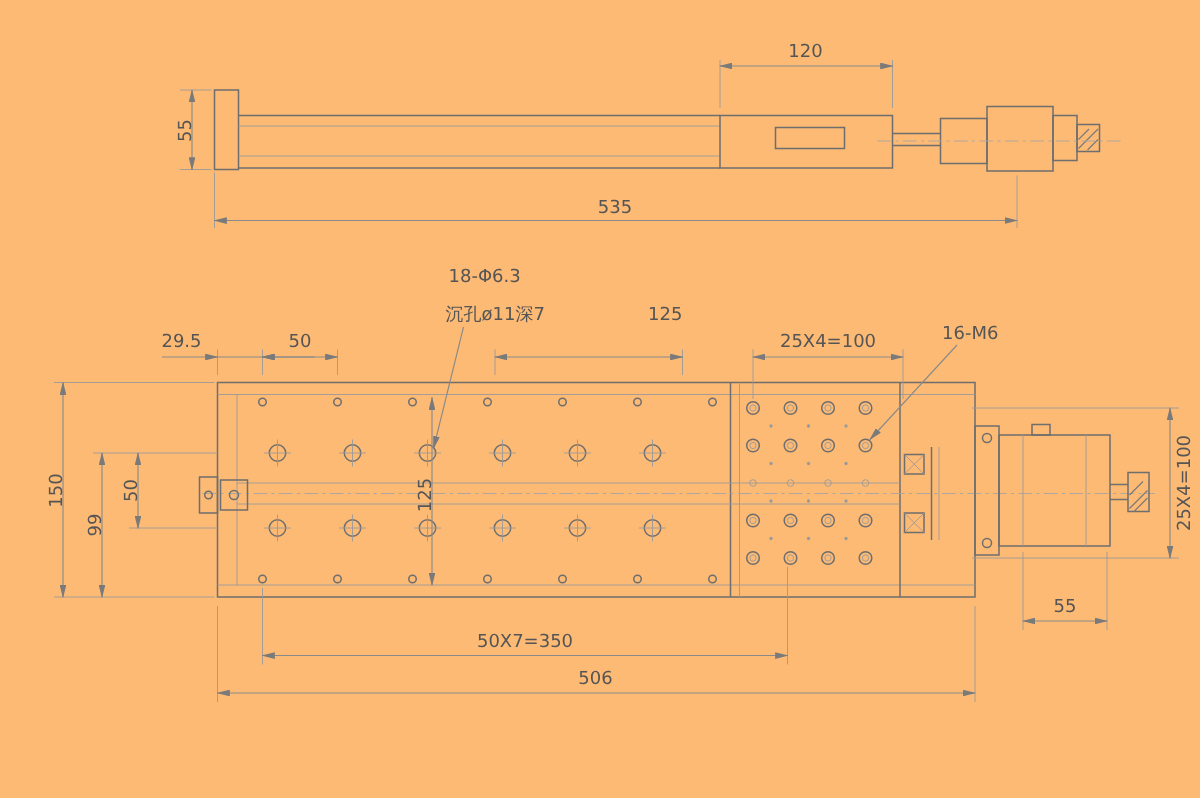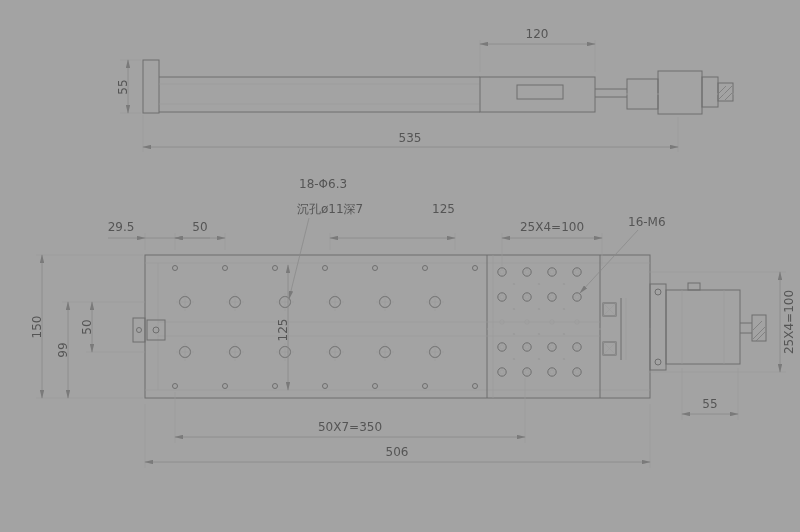--- a/index.html
+++ b/index.html
@@ -1,16 +1,16 @@
 <!DOCTYPE html>
 <html><head>
 <meta charset="utf-8">
 <style>
   html,body{margin:0;padding:0;background:#ffffff;}
-  .stage{width:800px;height:532px;background:#a3a3a3;position:relative;overflow:hidden;}
+  .stage{width:800px;height:532px;background:#fdba74;position:relative;overflow:hidden;}
   svg{display:block;}
   .part{stroke:#6e6e6e;stroke-width:1;fill:none;}
   .thin{stroke:#9a9a9a;stroke-width:.6;fill:none;}
   .dim{stroke:#8a8a8a;stroke-width:.75;fill:none;}
   .ext{stroke:#9a9a9a;stroke-width:.6;fill:none;}
   .center{stroke:#a5a5a5;stroke-width:.6;fill:none;stroke-dasharray:9 3 2 3;}
   .hatch{stroke:#7a7a7a;stroke-width:.8;fill:none;}
   text{font-family:"DejaVu Sans","Liberation Sans",sans-serif;font-size:12px;fill:#555;}
 </style>
 </head>

